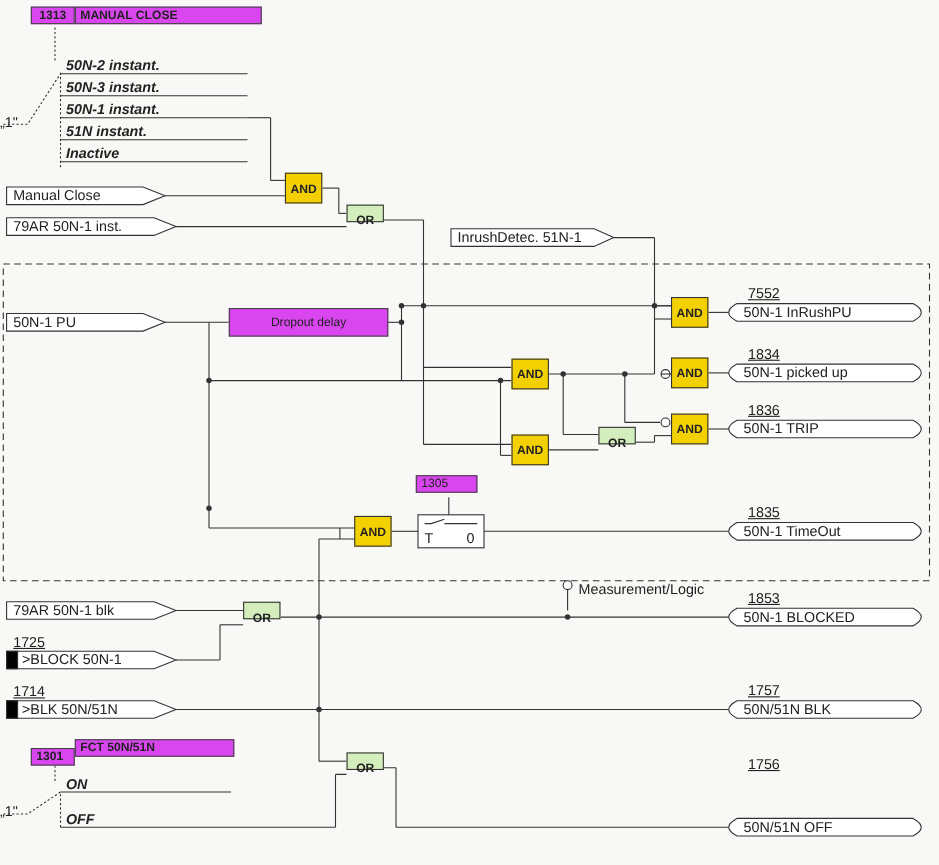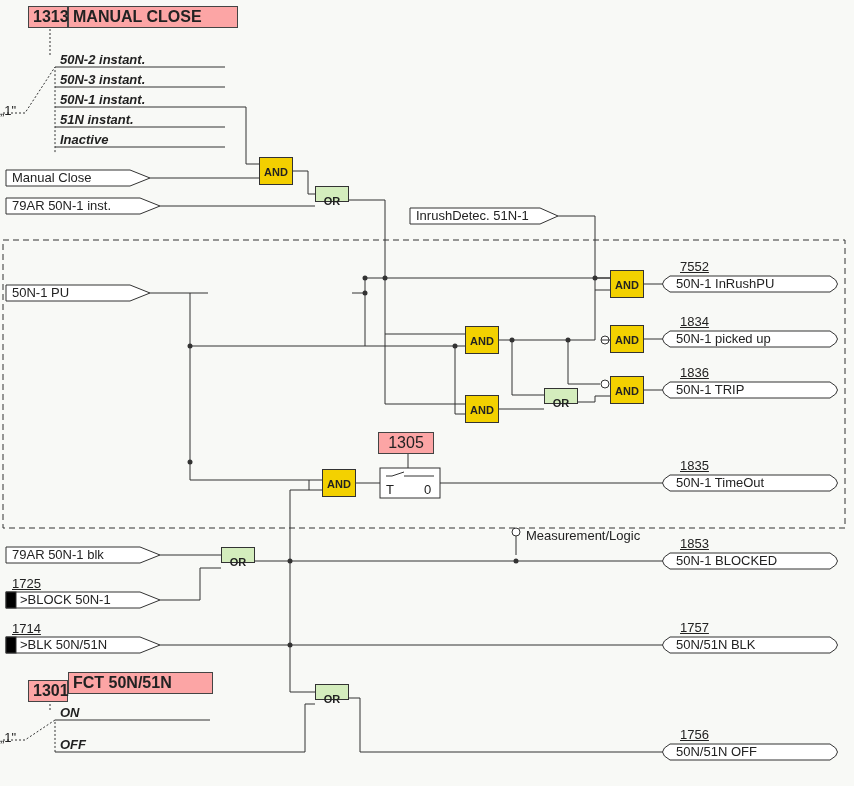--- a/index.html
+++ b/index.html
@@ -13,23 +13,23 @@
   .canvas {
     position: relative;
     width: 854px;
     height: 786px;
     background: #f8f9f6;
   }
   svg { position:absolute; left:0; top:0; }
   .box {
     position: absolute;
     border: 1px solid #444;
-    background: #fca5a5;
+    background: #d946ef;
     padding: 1px 4px;
-    font-size: 16px;
+    font-size: 11px;
     box-sizing: border-box;
   }
   .bold { font-weight: bold; }
   .italic { font-style: italic; font-weight: bold; }
   .and-gate {
     position: absolute;
     width: 34px;
     height: 28px;
     background: #e7c900;
     background: #eece00;
@@ -275,29 +275,30 @@
 <div class="label-small italic" style="left:60px; top:132px">Inactive</div>
 
 <div class="label-small" style="left:12px; top:170px">Manual Close</div>
 <div class="label-small" style="left:12px; top:198px">79AR 50N-1 inst.</div>
 <div class="label-small" style="left:416px; top:208px">InrushDetec. 51N-1</div>
 
 <div class="and-gate" style="left:259px; top:157px; background:#f3cf00">AND</div>
 <div class="or-gate" style="left:315px; top:186px">OR</div>
 
 <div class="label-small" style="left:12px; top:285px">50N-1 PU</div>
+<div class="box" style="left:208px; top:280px; width:145px; height:26px; text-align:center; line-height:22px">Dropout delay</div>
 
 <div class="and-gate" style="left:610px; top:270px">AND</div>
 <div class="and-gate" style="left:465px; top:326px">AND</div>
 <div class="and-gate" style="left:610px; top:325px">AND</div>
 <div class="and-gate" style="left:465px; top:395px">AND</div>
 <div class="or-gate" style="left:544px; top:388px">OR</div>
 <div class="and-gate" style="left:610px; top:376px">AND</div>
 
-<div class="box" style="left:378px; top:432px; width:56px; text-align:center">1305</div>
+<div class="box" style="left:378px; top:432px; width:56px; ">1305</div>
 <div class="and-gate" style="left:322px; top:469px">AND</div>
 <div class="label-small" style="left:386px; top:482px">T</div>
 <div class="label-small" style="left:424px; top:482px">0</div>
 
 <div class="label-small" style="left:680px; top:259px; text-decoration:underline">7552</div>
 <div class="label-small" style="left:676px; top:276px">50N-1 InRushPU</div>
 
 <div class="label-small" style="left:680px; top:314px; text-decoration:underline">1834</div>
 <div class="label-small" style="left:676px; top:331px">50N-1 picked up</div>
 
@@ -308,21 +309,21 @@
 <div class="label-small" style="left:676px; top:475px">50N-1 TimeOut</div>
 
 <div class="label-small" style="left:526px; top:528px">Measurement/Logic</div>
 
 <div class="label-small" style="left:680px; top:536px; text-decoration:underline">1853</div>
 <div class="label-small" style="left:676px; top:553px">50N-1 BLOCKED</div>
 
 <div class="label-small" style="left:680px; top:620px; text-decoration:underline">1757</div>
 <div class="label-small" style="left:676px; top:637px">50N/51N BLK</div>
 
-<div class="label-small" style="left:680px; top:727px; text-decoration:underline">1756</div>
+<div class="label-small" style="left:680px; top:687px; text-decoration:underline">1756</div>
 <div class="label-small" style="left:676px; top:744px">50N/51N OFF</div>
 
 <div class="label-small" style="left:12px; top:547px">79AR 50N-1 blk</div>
 <div class="or-gate" style="left:221px; top:547px">OR</div>
 
 <div class="label-small" style="left:12px; top:576px; text-decoration:underline">1725</div>
 <div class="label-small" style="left:20px; top:592px">&gt;BLOCK 50N-1</div>
 
 <div class="label-small" style="left:12px; top:621px; text-decoration:underline">1714</div>
 <div class="label-small" style="left:20px; top:637px">&gt;BLK 50N/51N</div>

